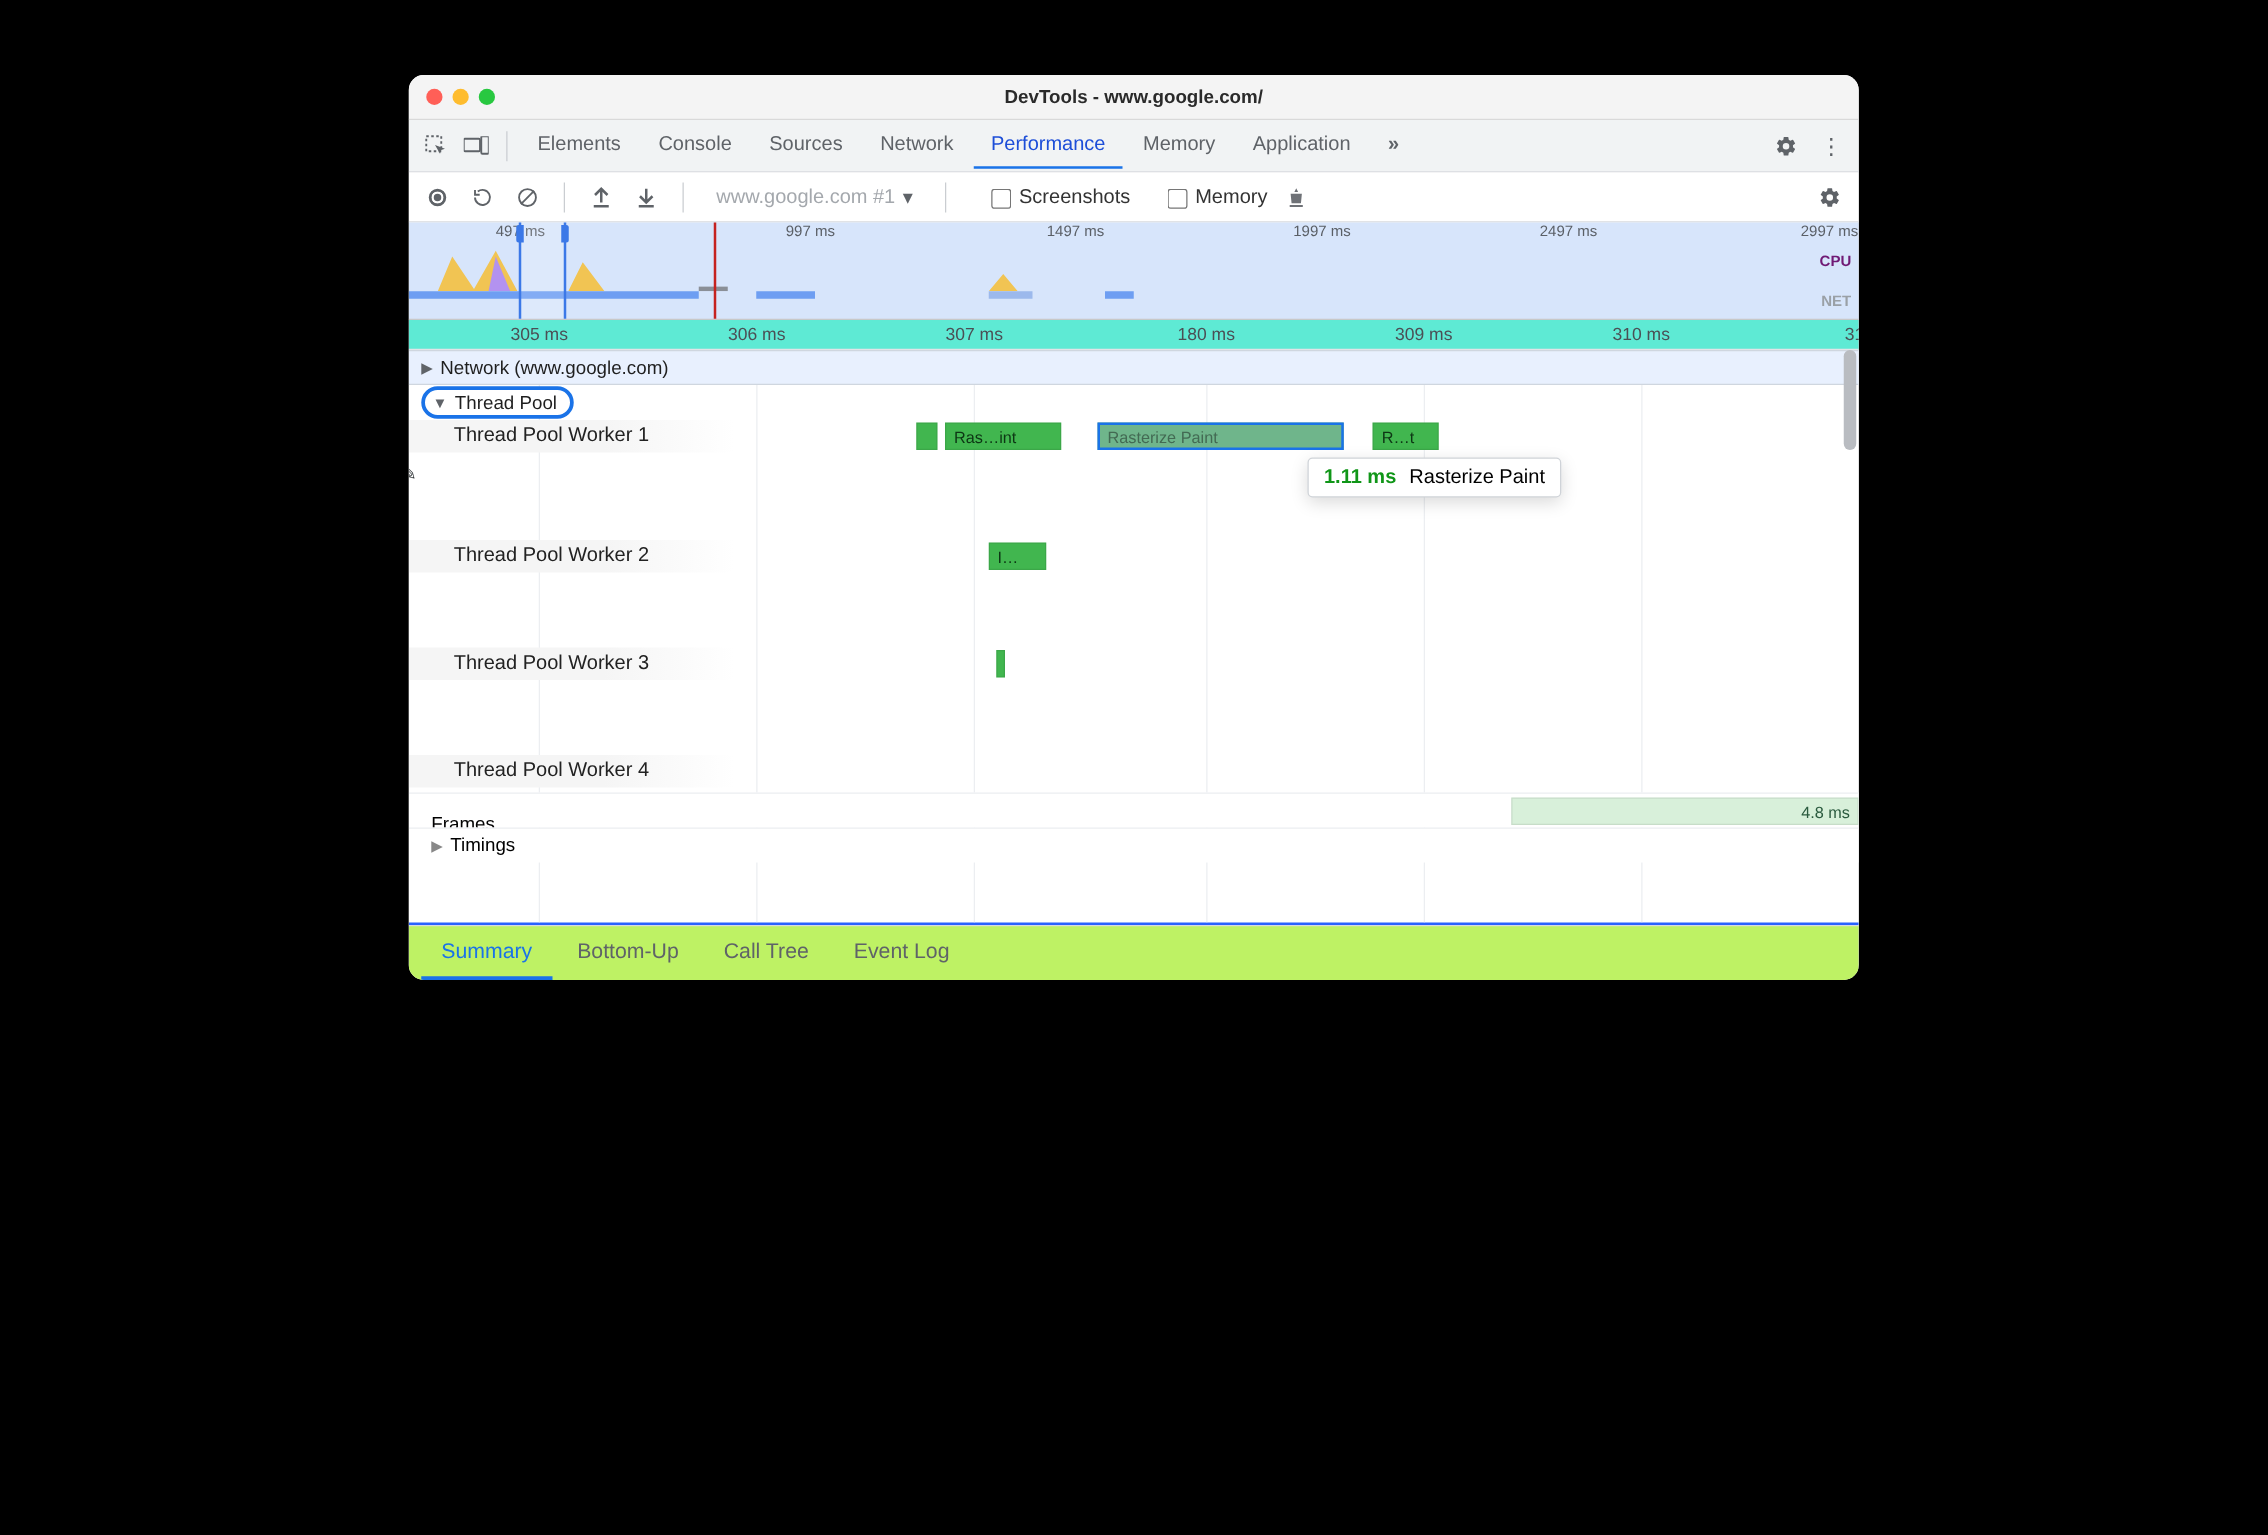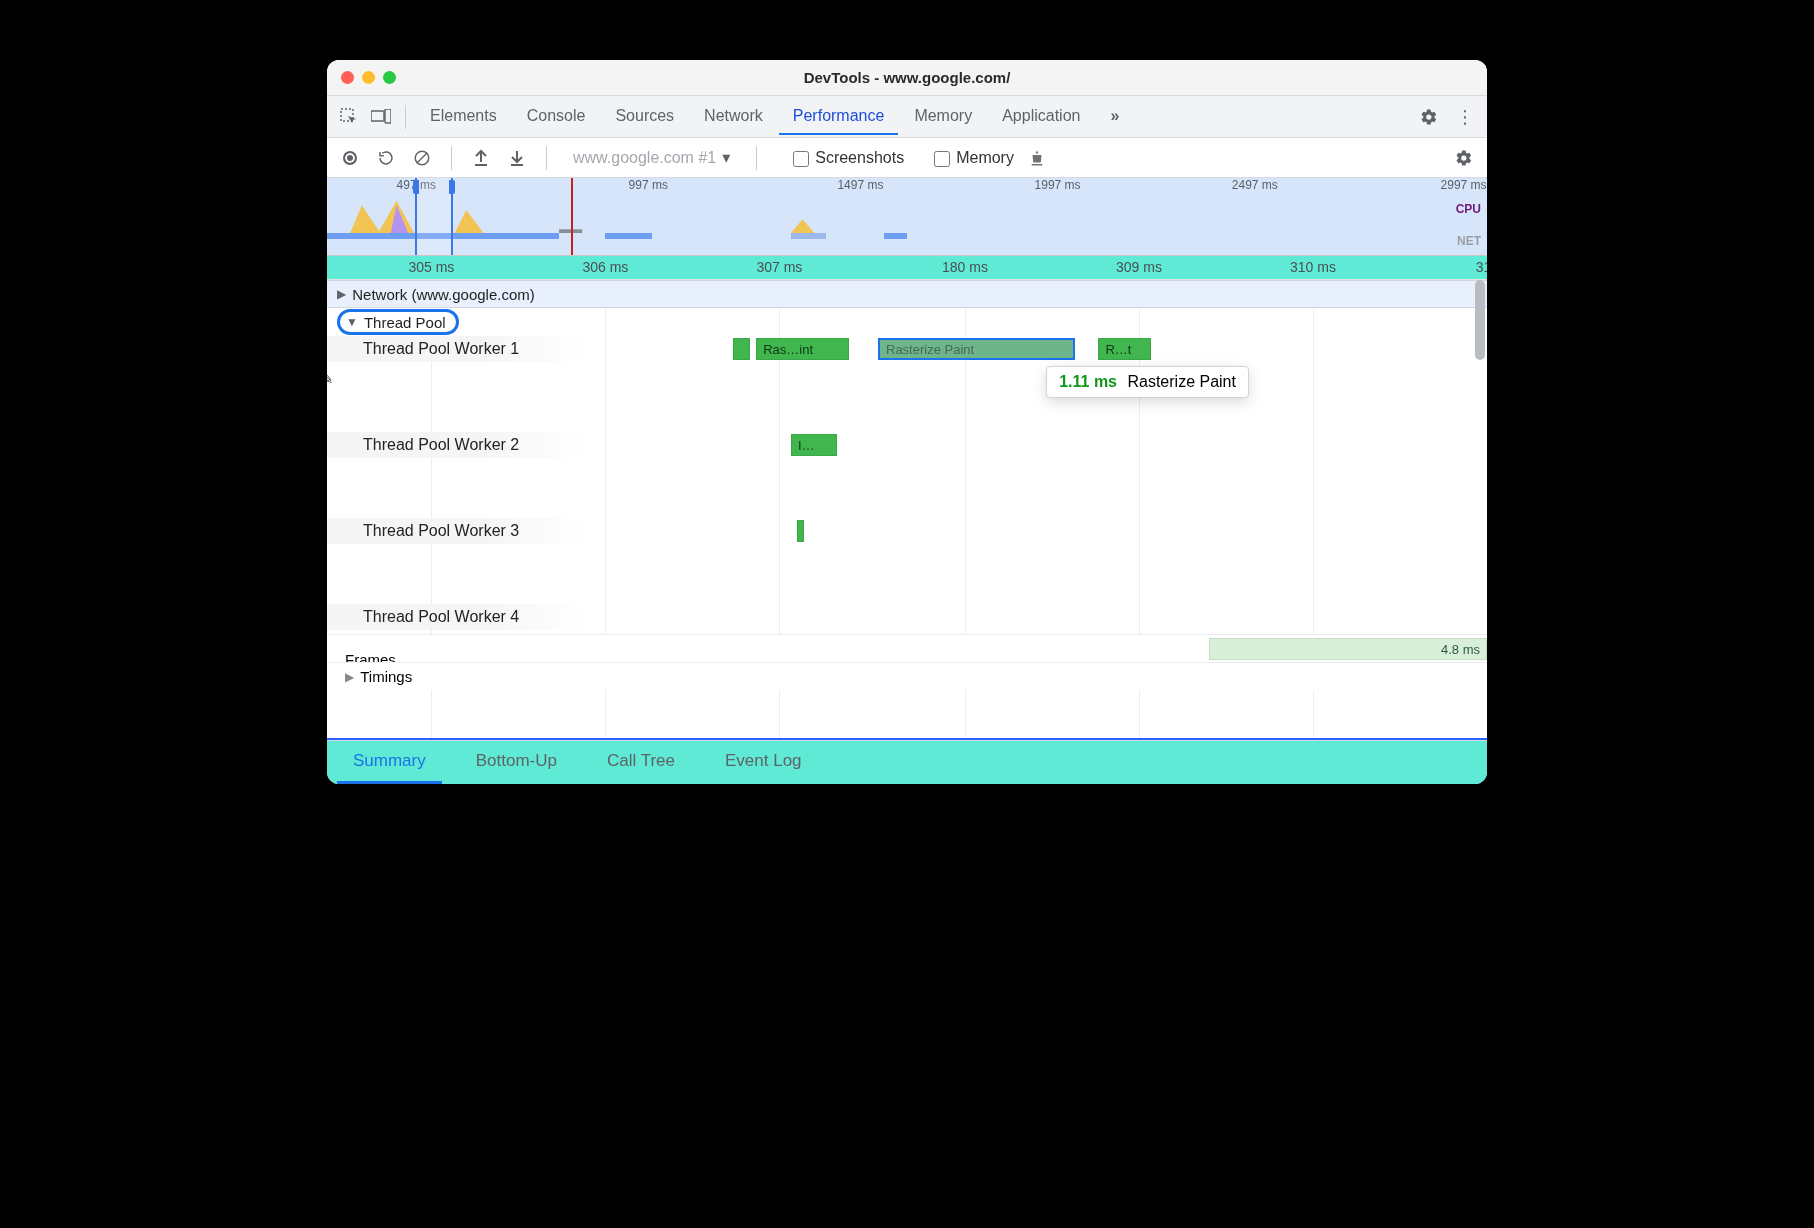--- a/index.html
+++ b/index.html
@@ -159,21 +159,21 @@
     border-top:1px solid #eceef1; position:relative; z-index:2; background:#fff;
   }
   .section-row .caret { color:#888; margin-right:6px; font-size:12px;}
   .frames-row {
     position:relative; height:28px; border-top:1px solid #eceef1; z-index:2; background:#fff;
   }
   .frames-row .lbl { position:absolute; left:18px; top:16px; font-size:15px; }
   
   .bottom-tabs {
     display:flex; align-items:center; height:44px;
-    border-top:1px solid #d7dade; background:#5eead4; padding:4px 10px; gap:18px;
+    border-top:1px solid #d7dade; background:#bef264; padding:4px 10px; gap:4px;
   }
   .btab { padding:10px 16px; font-size:17px; color:#5f6368; border-bottom:3px solid transparent;}
   .btab.active { color:#1a73e8; border-bottom-color:#1a73e8; }
   
   .vscroll { position:absolute; right:2px; top:0; width:10px; height:80px;
     background:#b9bcc1; border-radius:6px; z-index:3;}
   svg { display:block; }
 </style>
 </head>
 <body>

